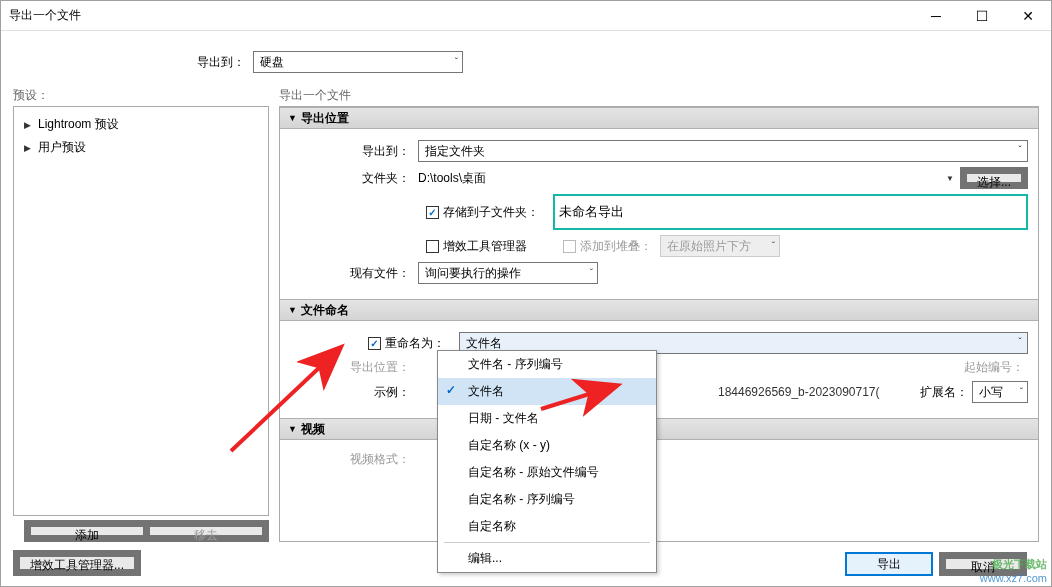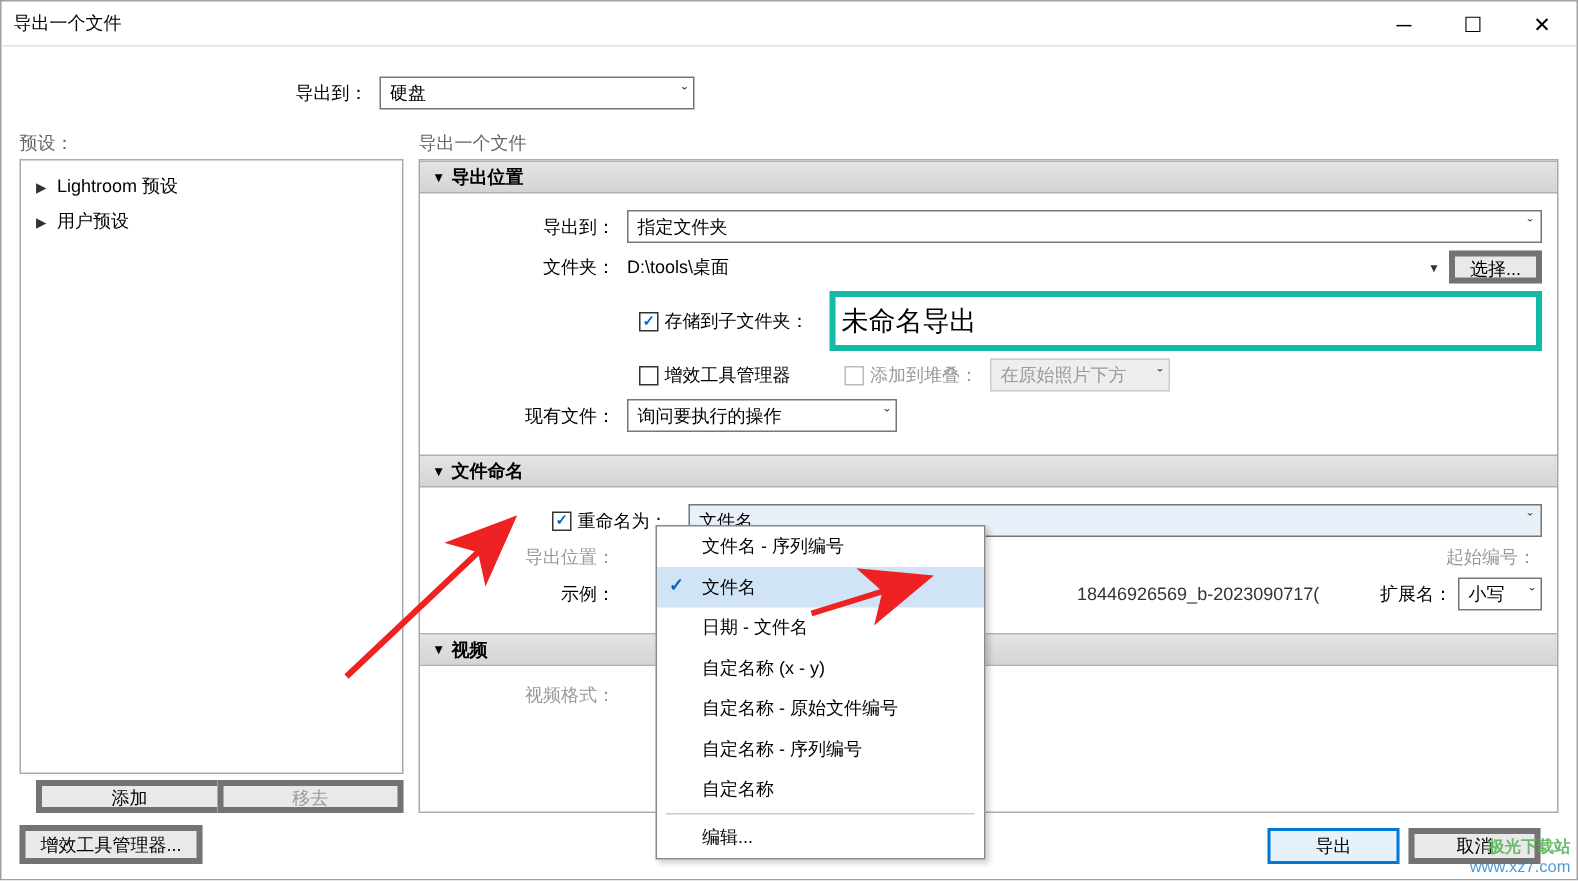--- a/index.html
+++ b/index.html
@@ -15,38 +15,38 @@
 .dropdown { border: 1px solid #767676; background: #fff; height: 22px; display: flex; align-items: center; justify-content: space-between; padding: 0 4px 0 6px; position: relative; }
 .dropdown .dd-arrow { font-size: 10px; color: #333; }
 .dd-main { width: 210px; }
 .two-col { display: flex; gap: 10px; flex: 1; min-height: 0; }
 .left-col { width: 256px; display: flex; flex-direction: column; }
 .col-header { color: #666; font-size: 12px; margin-bottom: 2px; }
 .preset-box { border: 1px solid #aaa; flex: 1; padding: 6px 4px; overflow: hidden; }
 .preset-item { display: flex; align-items: center; padding: 3px 6px; gap: 4px; }
 .tri { font-size: 9px; color: #333; width: 10px; }
 .btn-row { display: flex; margin-top: 4px; padding-left: 11px; }
-.btn-row button, .btn { border: 4px solid #737373; background: #e9e9e9; height: 22px; font-family: inherit; font-size: 12px; padding: 0 10px; cursor: default; }
+.btn-row button, .btn { border: 7px solid #737373; background: #e9e9e9; height: 22px; font-family: inherit; font-size: 12px; padding: 0 10px; cursor: default; }
 .btn-row button { flex: 1; }
 .btn-row button:first-child { border-right: none; }
 .btn-disabled { color: #9a9a9a; border-color: #c0c0c0; background: #f0f0f0; }
 .right-col { flex: 1; display: flex; flex-direction: column; min-width: 0; }
 .panel-box { border: 1px solid #aaa; flex: 1; overflow: hidden; position: relative; }
 .section { margin: 0; }
 .section-header { background: linear-gradient(#e4e4e4,#d4d4d4); border: 1px solid #b0b0b0; border-left: none; border-right: none; height: 22px; display: flex; align-items: center; padding: 0 8px; font-weight: bold; font-size: 12px; gap: 4px; }
 .sh-arrow { font-size: 9px; }
 .section-body { padding: 6px 10px 10px 10px; }
 .form-row { display: flex; align-items: center; margin: 5px 0; }
 .form-label { width: 128px; text-align: right; padding-right: 8px; font-size: 12px; color: #000; }
 .form-label2 { width: 128px; text-align: right; padding-right: 8px; font-size: 12px; color: #999; }
 .dd-wide { flex: 1; font-family: Liberation Mono, monospace; }
 .checkbox { width: 13px; height: 13px; border: 1px solid #333; display: inline-flex; align-items: center; justify-content: center; font-size: 10px; margin-right: 4px; background:#fff; }
 .checkbox.checked::after { content: "✓"; color: #0066cc; font-weight: bold; }
 .checkbox.disabled { border-color: #bbb; }
-.text-input { border: 4px solid #14b8a6; height: 20px; padding: 16px 4px; font-family: inherit; font-size: 18px; }
+.text-input { border: 2px solid #14b8a6; height: 20px; padding: 16px 4px; font-family: inherit; font-size: 13px; }
 .disabled-text { color: #9a9a9a; }
 .small-tri { font-size: 8px; color: #333; padding: 0 6px; }
 .footer { display: flex; justify-content: space-between; align-items: flex-end; padding: 8px 12px 0 0; }
 .footer-right { display: flex; gap: 6px; margin-left:auto; }
 .footer-right button { width: 88px; height: 24px; }
 .btn-primary { border: 2px solid #0078d7; background: #e5f1fb; }
 .watermark { position: absolute; right: 4px; bottom: 2px; font-size: 11px; text-align: right; opacity: 0.85; pointer-events:none;}
 .watermark .wm1 { color: #55b055; font-weight: bold; }
 .watermark .wm2 { color: #3388cc; }
 

